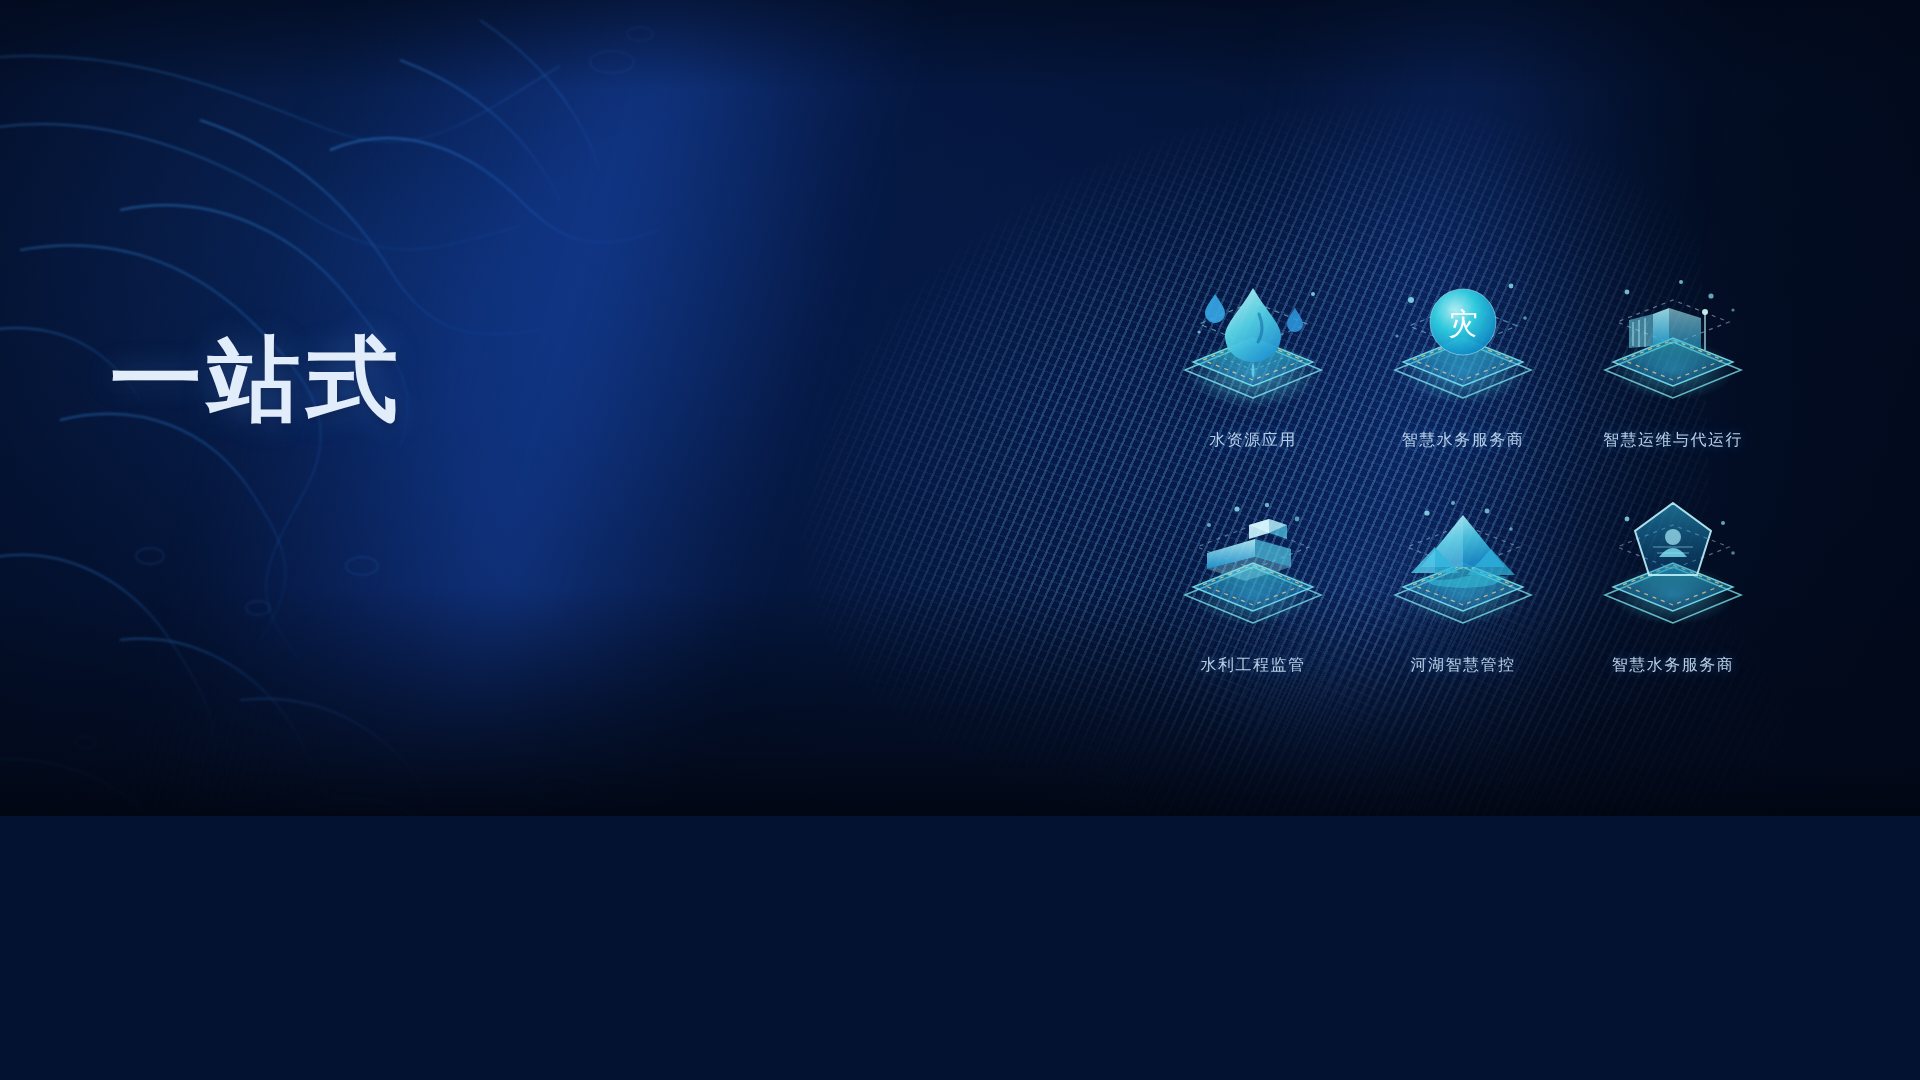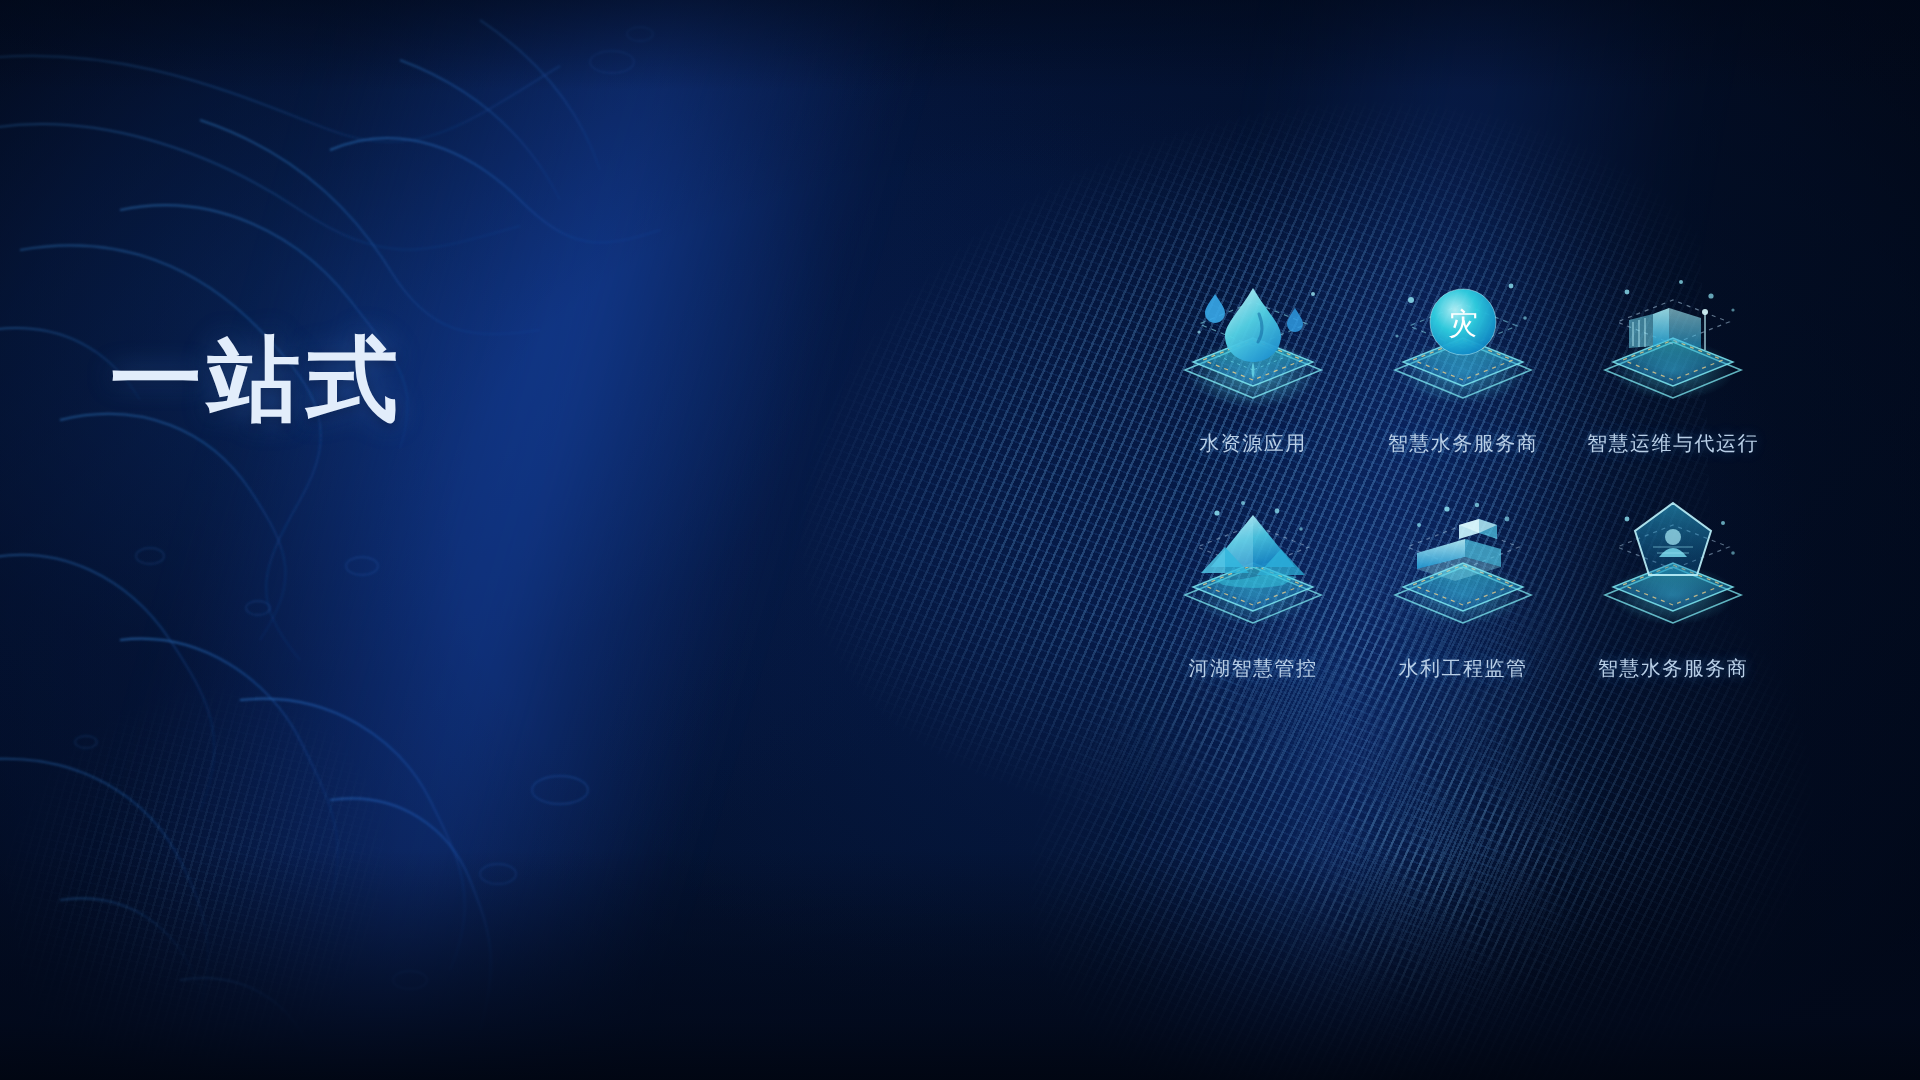--- a/index.html
+++ b/index.html
@@ -7,21 +7,21 @@
     margin: 0; padding: 0;
     width: 1920px; height: 1080px;
     overflow: hidden;
     background: #041232;
     font-family: "Liberation Sans", "DejaVu Sans", sans-serif;
   }
 
   #stage {
     position: relative;
     width: 1920px;
-    height: 1080px;
+    height: 816px;
     overflow: hidden;
     background:
       radial-gradient(ellipse 1100px 800px at 18% 30%, rgba(13,50,120,0.70) 0%, rgba(8,32,86,0.25) 45%, rgba(4,18,50,0) 72%),
       radial-gradient(ellipse 900px 700px at 62% 55%, rgba(10,40,110,0.45) 0%, rgba(5,20,58,0) 70%),
       linear-gradient(135deg, #061a42 0%, #04153a 35%, #031029 70%, #020b20 100%);
   }
 
   
   .layer { position: absolute; inset: 0; pointer-events: none; }
 
@@ -161,21 +161,21 @@
     justify-content: flex-start;
   }
   .icon-art {
     width: 180px;
     height: 150px;
     position: relative;
   }
   .icon-art svg { display: block; width: 180px; height: 150px; overflow: visible; }
   .icon-label {
     margin-top: 10px;
-    font-size: 20px;
+    font-size: 16px;
     letter-spacing: 1.5px;
     color: #b9cfe6;
     text-shadow: 0 0 12px rgba(60,140,230,0.45);
     white-space: nowrap;
     font-family: Liberation Mono, monospace;
   }
 </style>
 </head>
 <body>
 
@@ -358,61 +358,20 @@
           <circle cx="150" cy="40" r="1.6" fill="#8fe4f3" opacity=".55"></circle>
         </svg>
       </div>
       <div class="icon-label">智慧运维与代运行</div>
     </div>
 
     <div class="icon-cell">
       <div class="icon-art">
         <svg viewBox="0 0 180 150" aria-hidden="true">
           <defs>
-            <linearGradient id="plat5" x1="0" y1="0" x2="0" y2="1">
-              <stop offset="0%" stop-color="#3fd9e2" stop-opacity=".62"></stop>
-              <stop offset="100%" stop-color="#1470c6" stop-opacity=".25"></stop>
-            </linearGradient>
-            <linearGradient id="mt5" x1="0" y1="0" x2="0.4" y2="1">
-              <stop offset="0%" stop-color="#d6fbff"></stop>
-              <stop offset="55%" stop-color="#4cc9e4"></stop>
-              <stop offset="100%" stop-color="#1b8ecb"></stop>
-            </linearGradient>
-            <radialGradient id="glow5" cx="50%" cy="50%" r="50%">
-              <stop offset="0%" stop-color="#4fd9ee" stop-opacity=".45"></stop>
-              <stop offset="100%" stop-color="#4fd9ee" stop-opacity="0"></stop>
-            </radialGradient>
-          </defs>
-          <ellipse cx="90" cy="100" rx="62" ry="30" fill="url(#glow5)"></ellipse>
-          <polygon points="90,128 22,100 90,72 158,100" fill="none" stroke="#7fe9f2" stroke-opacity=".75" stroke-width="1.6"></polygon>
-          <polygon points="90,116 30,92 90,68 150,92" fill="url(#plat5)" stroke="#7fe9f2" stroke-opacity=".85" stroke-width="1.4"></polygon>
-          <polygon points="90,110 40,90 90,70 140,90" fill="none" stroke="#ffd98a" stroke-opacity=".7" stroke-width="1.3" stroke-dasharray="4 5"></polygon>
-          <polygon points="90,74 34,52 90,30 146,52" fill="none" stroke="#b8d8ef" stroke-opacity=".45" stroke-width="1.2" stroke-dasharray="4 5"></polygon>
-
-          <polygon points="90,20 132,72 48,72" fill="url(#mt5)" opacity=".92"></polygon>
-          <polygon points="90,20 90,72 48,72" fill="#9fe9f8" opacity=".3"></polygon>
-
-          <polygon points="62,52 86,78 38,78" fill="#2fb6dd" opacity=".8"></polygon>
-          <polygon points="118,54 142,80 94,80" fill="#2fb6dd" opacity=".72"></polygon>
-          <polygon points="62,52 62,78 38,78" fill="#9ae7f7" opacity=".25"></polygon>
-
-          <path d="M46 82 Q 68 88, 90 82 T 134 82 L 120 90 Q 90 96, 60 90 Z" fill="#39d0e8" opacity=".45"></path>
-          <circle cx="54" cy="18" r="2.6" fill="#8fe4f3" opacity=".85"></circle>
-          <circle cx="80" cy="8" r="2" fill="#8fe4f3" opacity=".7"></circle>
-          <circle cx="114" cy="16" r="2.4" fill="#8fe4f3" opacity=".75"></circle>
-          <circle cx="138" cy="34" r="1.8" fill="#8fe4f3" opacity=".6"></circle>
-        </svg>
-      </div>
-      <div class="icon-label">河湖智慧管控</div>
-    </div>
-
-    <div class="icon-cell">
-      <div class="icon-art">
-        <svg viewBox="0 0 180 150" aria-hidden="true">
-          <defs>
             <linearGradient id="plat4" x1="0" y1="0" x2="0" y2="1">
               <stop offset="0%" stop-color="#3fd9e2" stop-opacity=".6"></stop>
               <stop offset="100%" stop-color="#1470c6" stop-opacity=".25"></stop>
             </linearGradient>
             <linearGradient id="dam4" x1="0" y1="0" x2="0" y2="1">
               <stop offset="0%" stop-color="#b9f4fb"></stop>
               <stop offset="100%" stop-color="#1f9ad4"></stop>
             </linearGradient>
             <radialGradient id="glow4" cx="50%" cy="50%" r="50%">
               <stop offset="0%" stop-color="#4fd9ee" stop-opacity=".45"></stop>
@@ -432,20 +391,61 @@
           <polygon points="86,44 86,30 106,24 106,38" fill="#cdf7ff" opacity=".9"></polygon>
           <polygon points="106,38 106,24 124,30 124,44" fill="#4fc0e2" opacity=".75"></polygon>
           <polygon points="86,30 106,24 124,30 106,38" fill="#e7fdff" opacity=".55"></polygon>
           <circle cx="74" cy="14" r="2.6" fill="#8fe4f3" opacity=".85"></circle>
           <circle cx="46" cy="30" r="2" fill="#8fe4f3" opacity=".7"></circle>
           <circle cx="104" cy="10" r="2.2" fill="#8fe4f3" opacity=".75"></circle>
           <circle cx="134" cy="24" r="2.4" fill="#8fe4f3" opacity=".65"></circle>
         </svg>
       </div>
       <div class="icon-label">水利工程监管</div>
+    </div>
+
+    <div class="icon-cell">
+      <div class="icon-art">
+        <svg viewBox="0 0 180 150" aria-hidden="true">
+          <defs>
+            <linearGradient id="plat5" x1="0" y1="0" x2="0" y2="1">
+              <stop offset="0%" stop-color="#3fd9e2" stop-opacity=".62"></stop>
+              <stop offset="100%" stop-color="#1470c6" stop-opacity=".25"></stop>
+            </linearGradient>
+            <linearGradient id="mt5" x1="0" y1="0" x2="0.4" y2="1">
+              <stop offset="0%" stop-color="#d6fbff"></stop>
+              <stop offset="55%" stop-color="#4cc9e4"></stop>
+              <stop offset="100%" stop-color="#1b8ecb"></stop>
+            </linearGradient>
+            <radialGradient id="glow5" cx="50%" cy="50%" r="50%">
+              <stop offset="0%" stop-color="#4fd9ee" stop-opacity=".45"></stop>
+              <stop offset="100%" stop-color="#4fd9ee" stop-opacity="0"></stop>
+            </radialGradient>
+          </defs>
+          <ellipse cx="90" cy="100" rx="62" ry="30" fill="url(#glow5)"></ellipse>
+          <polygon points="90,128 22,100 90,72 158,100" fill="none" stroke="#7fe9f2" stroke-opacity=".75" stroke-width="1.6"></polygon>
+          <polygon points="90,116 30,92 90,68 150,92" fill="url(#plat5)" stroke="#7fe9f2" stroke-opacity=".85" stroke-width="1.4"></polygon>
+          <polygon points="90,110 40,90 90,70 140,90" fill="none" stroke="#ffd98a" stroke-opacity=".7" stroke-width="1.3" stroke-dasharray="4 5"></polygon>
+          <polygon points="90,74 34,52 90,30 146,52" fill="none" stroke="#b8d8ef" stroke-opacity=".45" stroke-width="1.2" stroke-dasharray="4 5"></polygon>
+
+          <polygon points="90,20 132,72 48,72" fill="url(#mt5)" opacity=".92"></polygon>
+          <polygon points="90,20 90,72 48,72" fill="#9fe9f8" opacity=".3"></polygon>
+
+          <polygon points="62,52 86,78 38,78" fill="#2fb6dd" opacity=".8"></polygon>
+          <polygon points="118,54 142,80 94,80" fill="#2fb6dd" opacity=".72"></polygon>
+          <polygon points="62,52 62,78 38,78" fill="#9ae7f7" opacity=".25"></polygon>
+
+          <path d="M46 82 Q 68 88, 90 82 T 134 82 L 120 90 Q 90 96, 60 90 Z" fill="#39d0e8" opacity=".45"></path>
+          <circle cx="54" cy="18" r="2.6" fill="#8fe4f3" opacity=".85"></circle>
+          <circle cx="80" cy="8" r="2" fill="#8fe4f3" opacity=".7"></circle>
+          <circle cx="114" cy="16" r="2.4" fill="#8fe4f3" opacity=".75"></circle>
+          <circle cx="138" cy="34" r="1.8" fill="#8fe4f3" opacity=".6"></circle>
+        </svg>
+      </div>
+      <div class="icon-label">河湖智慧管控</div>
     </div>
 
     <div class="icon-cell">
       <div class="icon-art">
         <svg viewBox="0 0 180 150" aria-hidden="true">
           <defs>
             <linearGradient id="plat6" x1="0" y1="0" x2="0" y2="1">
               <stop offset="0%" stop-color="#3fd9e2" stop-opacity=".6"></stop>
               <stop offset="100%" stop-color="#1470c6" stop-opacity=".25"></stop>
             </linearGradient>

